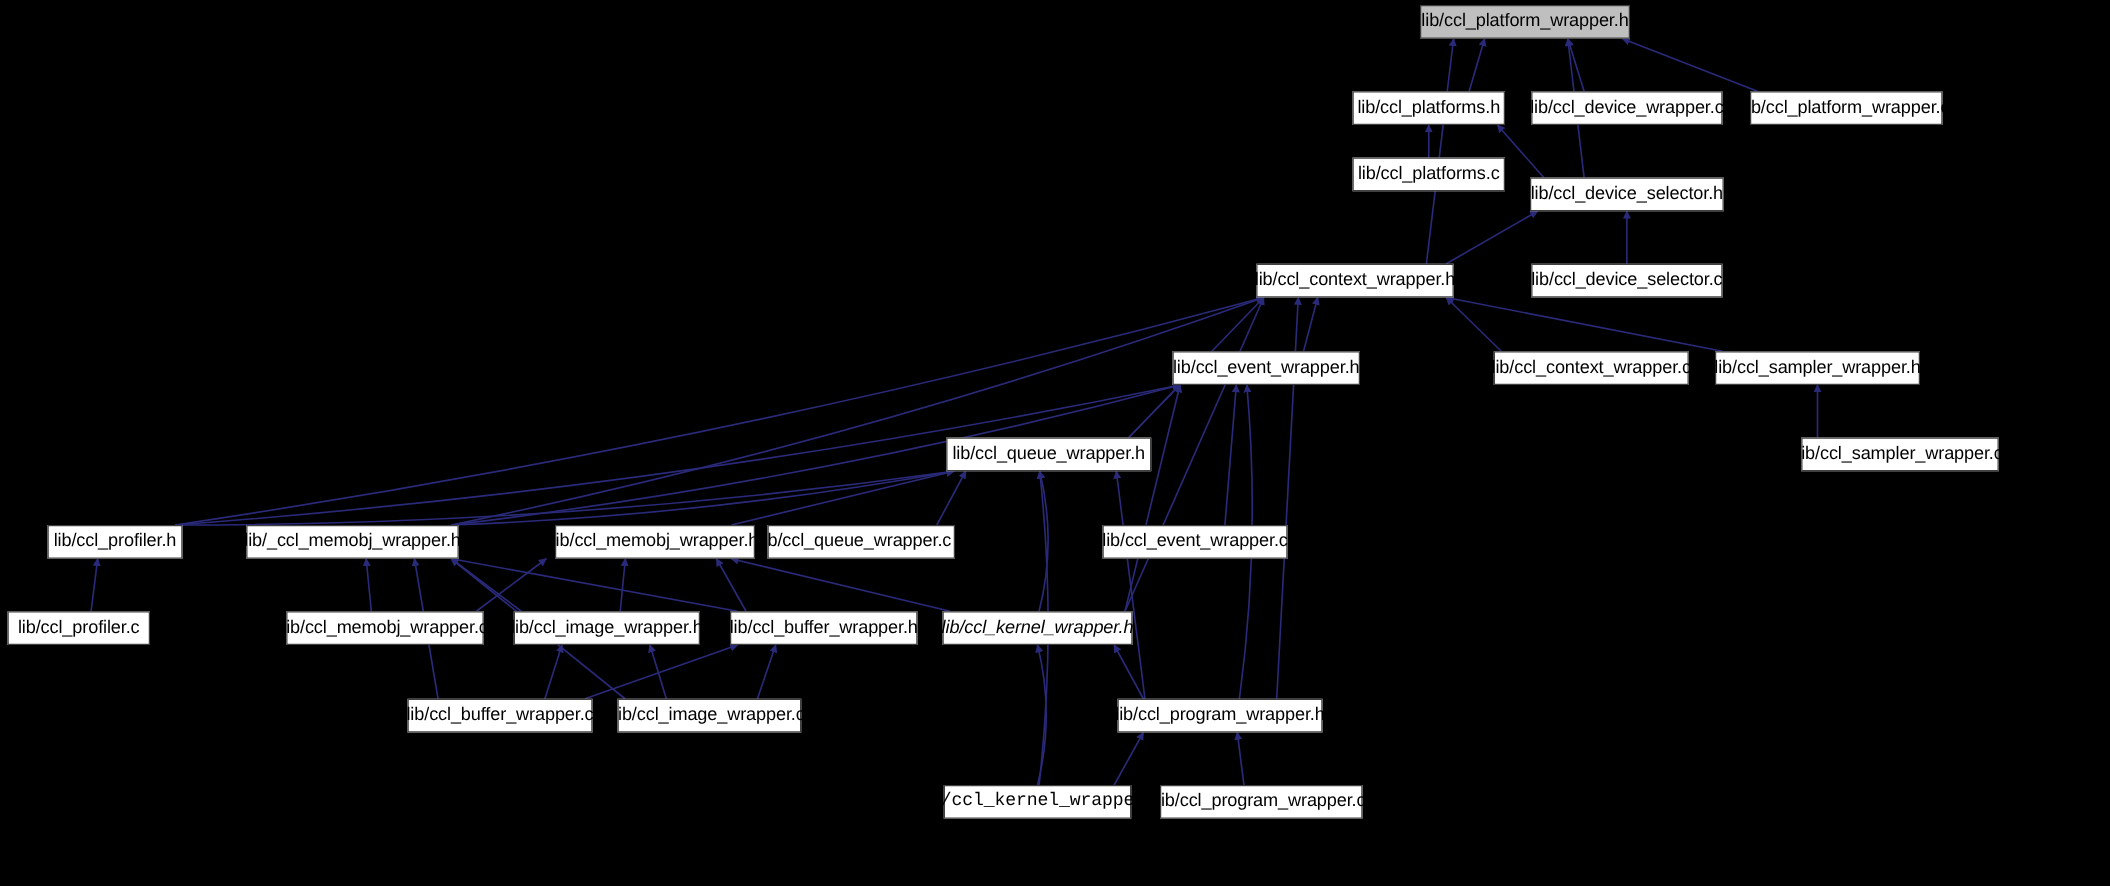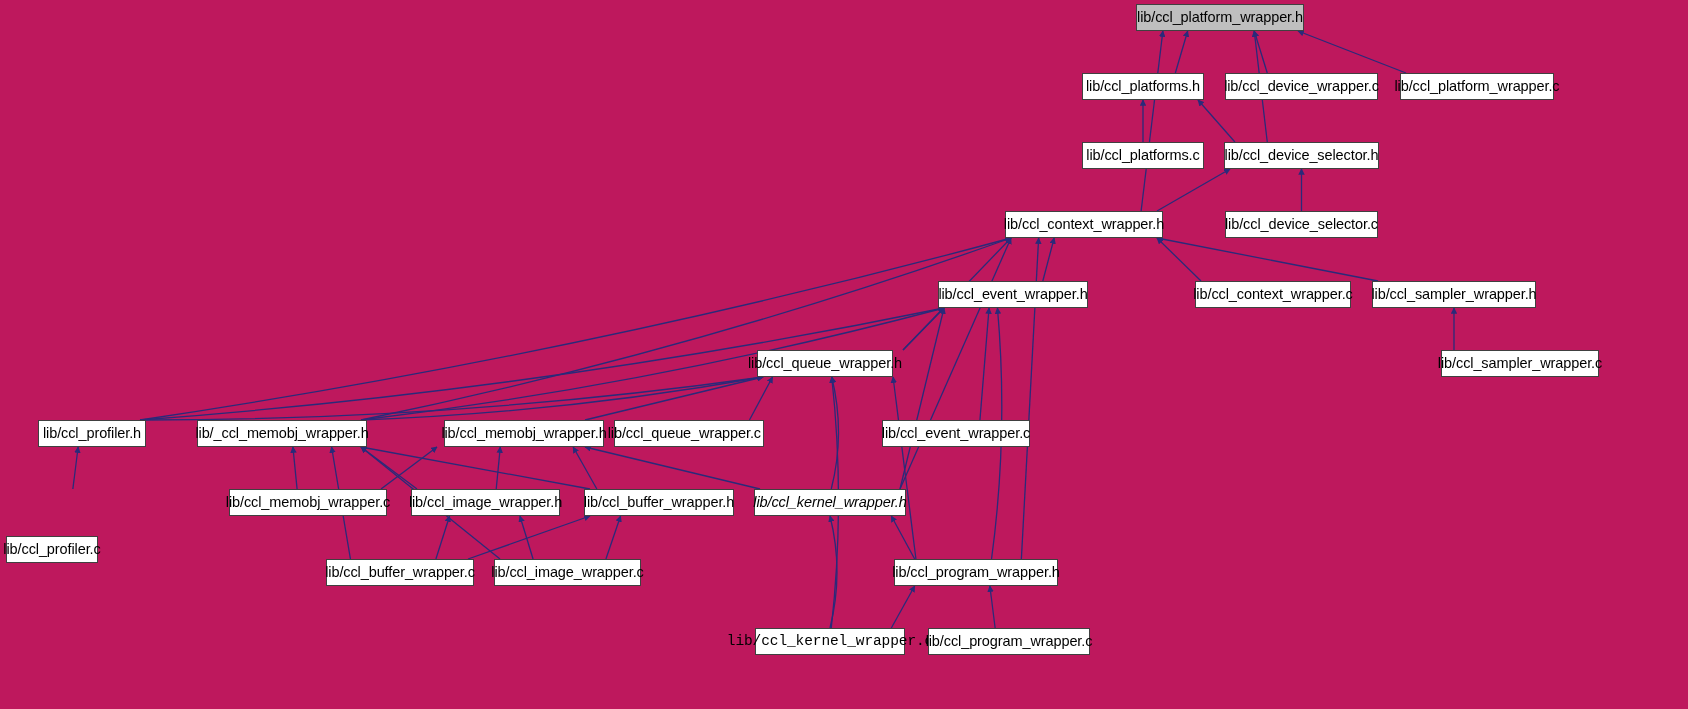--- a/index.html
+++ b/index.html
@@ -8,21 +8,21 @@
     background: #ffffff;
   }
   body {
     font-family: "Liberation Sans", sans-serif;
   }
   #graph {
     position: relative;
     width: 1688px;
     height: 709px;
     overflow: hidden;
-    background: #be185d;
+    background: #000000;
   }
   #edges {
     position: absolute;
     left: 0;
     top: 0;
     width: 1688px;
     height: 709px;
   }
   .node {
     position: absolute;
@@ -113,63 +113,63 @@
     </div>
     <div class="node" style="left: 1082px; top: 73px; width: 122px;">
       <span class="node-label">lib/ccl_platforms.h</span>
     </div>
     <div class="node" style="left: 1225px; top: 73px; width: 153px;">
       <span class="node-label">lib/ccl_device_wrapper.c</span>
     </div>
     <div class="node" style="left: 1400px; top: 73px; width: 154px;">
       <span class="node-label">lib/ccl_platform_wrapper.c</span>
     </div>
-    <div class="node" style="left: 1082px; top: 142px; width: 122px;">
+    <div class="node" style="left: 1082px; top: 126px; width: 122px;">
       <span class="node-label">lib/ccl_platforms.c</span>
     </div>
     <div class="node" style="left: 1224px; top: 142px; width: 155px;">
       <span class="node-label">lib/ccl_device_selector.h</span>
     </div>
     <div class="node" style="left: 1005px; top: 211px; width: 158px;">
       <span class="node-label">lib/ccl_context_wrapper.h</span>
     </div>
     <div class="node" style="left: 1225px; top: 211px; width: 153px;">
       <span class="node-label">lib/ccl_device_selector.c</span>
     </div>
     <div class="node" style="left: 938px; top: 281px; width: 150px;">
       <span class="node-label">lib/ccl_event_wrapper.h</span>
     </div>
     <div class="node" style="left: 1195px; top: 281px; width: 156px;">
       <span class="node-label">lib/ccl_context_wrapper.c</span>
     </div>
     <div class="node" style="left: 1372px; top: 281px; width: 164px;">
       <span class="node-label">lib/ccl_sampler_wrapper.h</span>
     </div>
-    <div class="node" style="left: 757px; top: 350px; width: 136px;">
+    <div class="node" style="left: 757px; top: 350px; width: 164px;">
       <span class="node-label">lib/ccl_queue_wrapper.h</span>
     </div>
     <div class="node" style="left: 1441px; top: 350px; width: 158px;">
       <span class="node-label">lib/ccl_sampler_wrapper.c</span>
     </div>
     <div class="node" style="left: 38px; top: 420px; width: 108px; text-align: center;">
       <span class="node-label">lib/ccl_profiler.h</span>
     </div>
     <div class="node" style="left: 197px; top: 420px; width: 170px;">
       <span class="node-label">lib/_ccl_memobj_wrapper.h</span>
     </div>
     <div class="node" style="left: 444px; top: 420px; width: 160px;">
       <span class="node-label">lib/ccl_memobj_wrapper.h</span>
     </div>
     <div class="node" style="left: 614px; top: 420px; width: 150px; justify-content: flex-end;">
       <span class="node-label">lib/ccl_queue_wrapper.c</span>
     </div>
     <div class="node" style="left: 882px; top: 420px; width: 148px;">
       <span class="node-label">lib/ccl_event_wrapper.c</span>
     </div>
-    <div class="node" style="left: 6px; top: 489px; width: 92px; margin-top: 47px;">
+    <div class="node" style="left: 6px; top: 489px; width: 114px;">
       <span class="node-label">lib/ccl_profiler.c</span>
     </div>
     <div class="node" style="left: 229px; top: 489px; width: 158px;">
       <span class="node-label">lib/ccl_memobj_wrapper.c</span>
     </div>
     <div class="node" style="left: 411px; top: 489px; width: 149px;">
       <span class="node-label">lib/ccl_image_wrapper.h</span>
     </div>
     <div class="node" style="left: 584px; top: 489px; width: 150px;">
       <span class="node-label">lib/ccl_buffer_wrapper.h</span>

